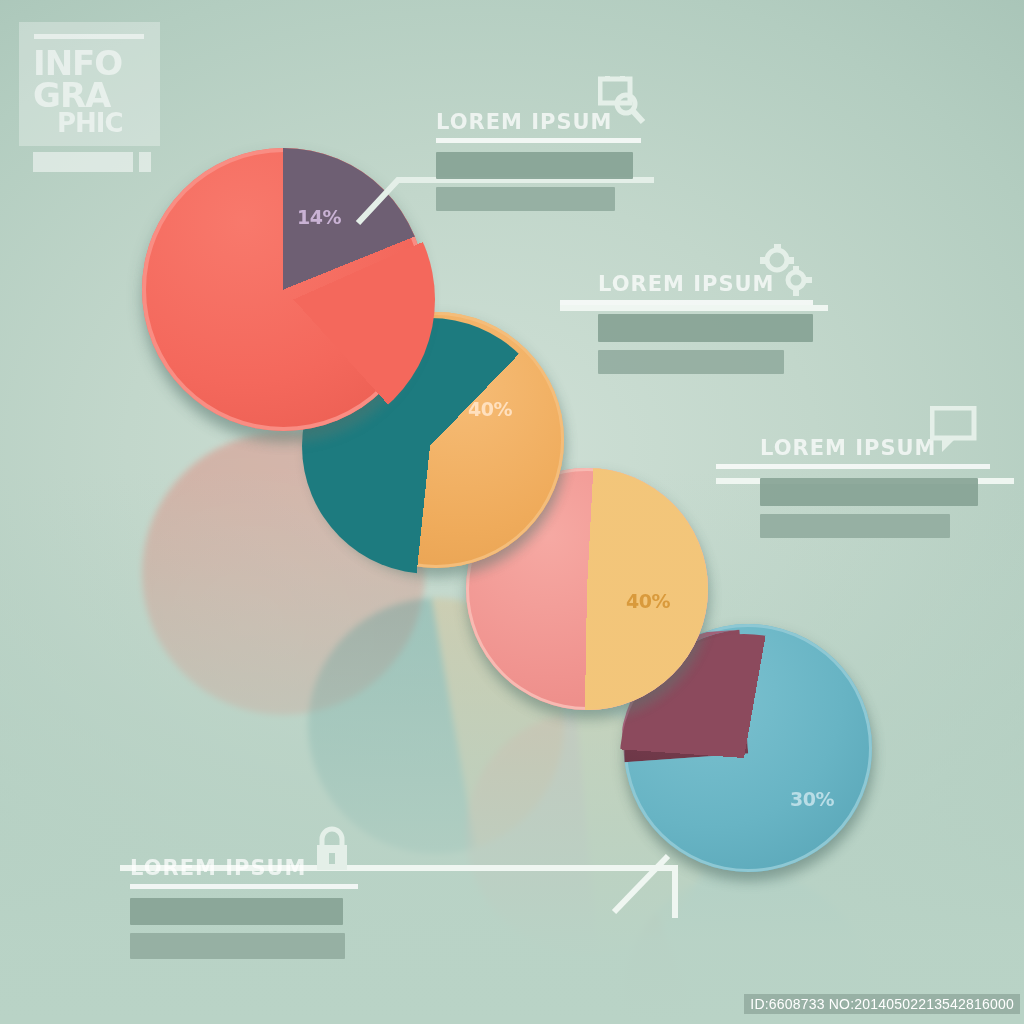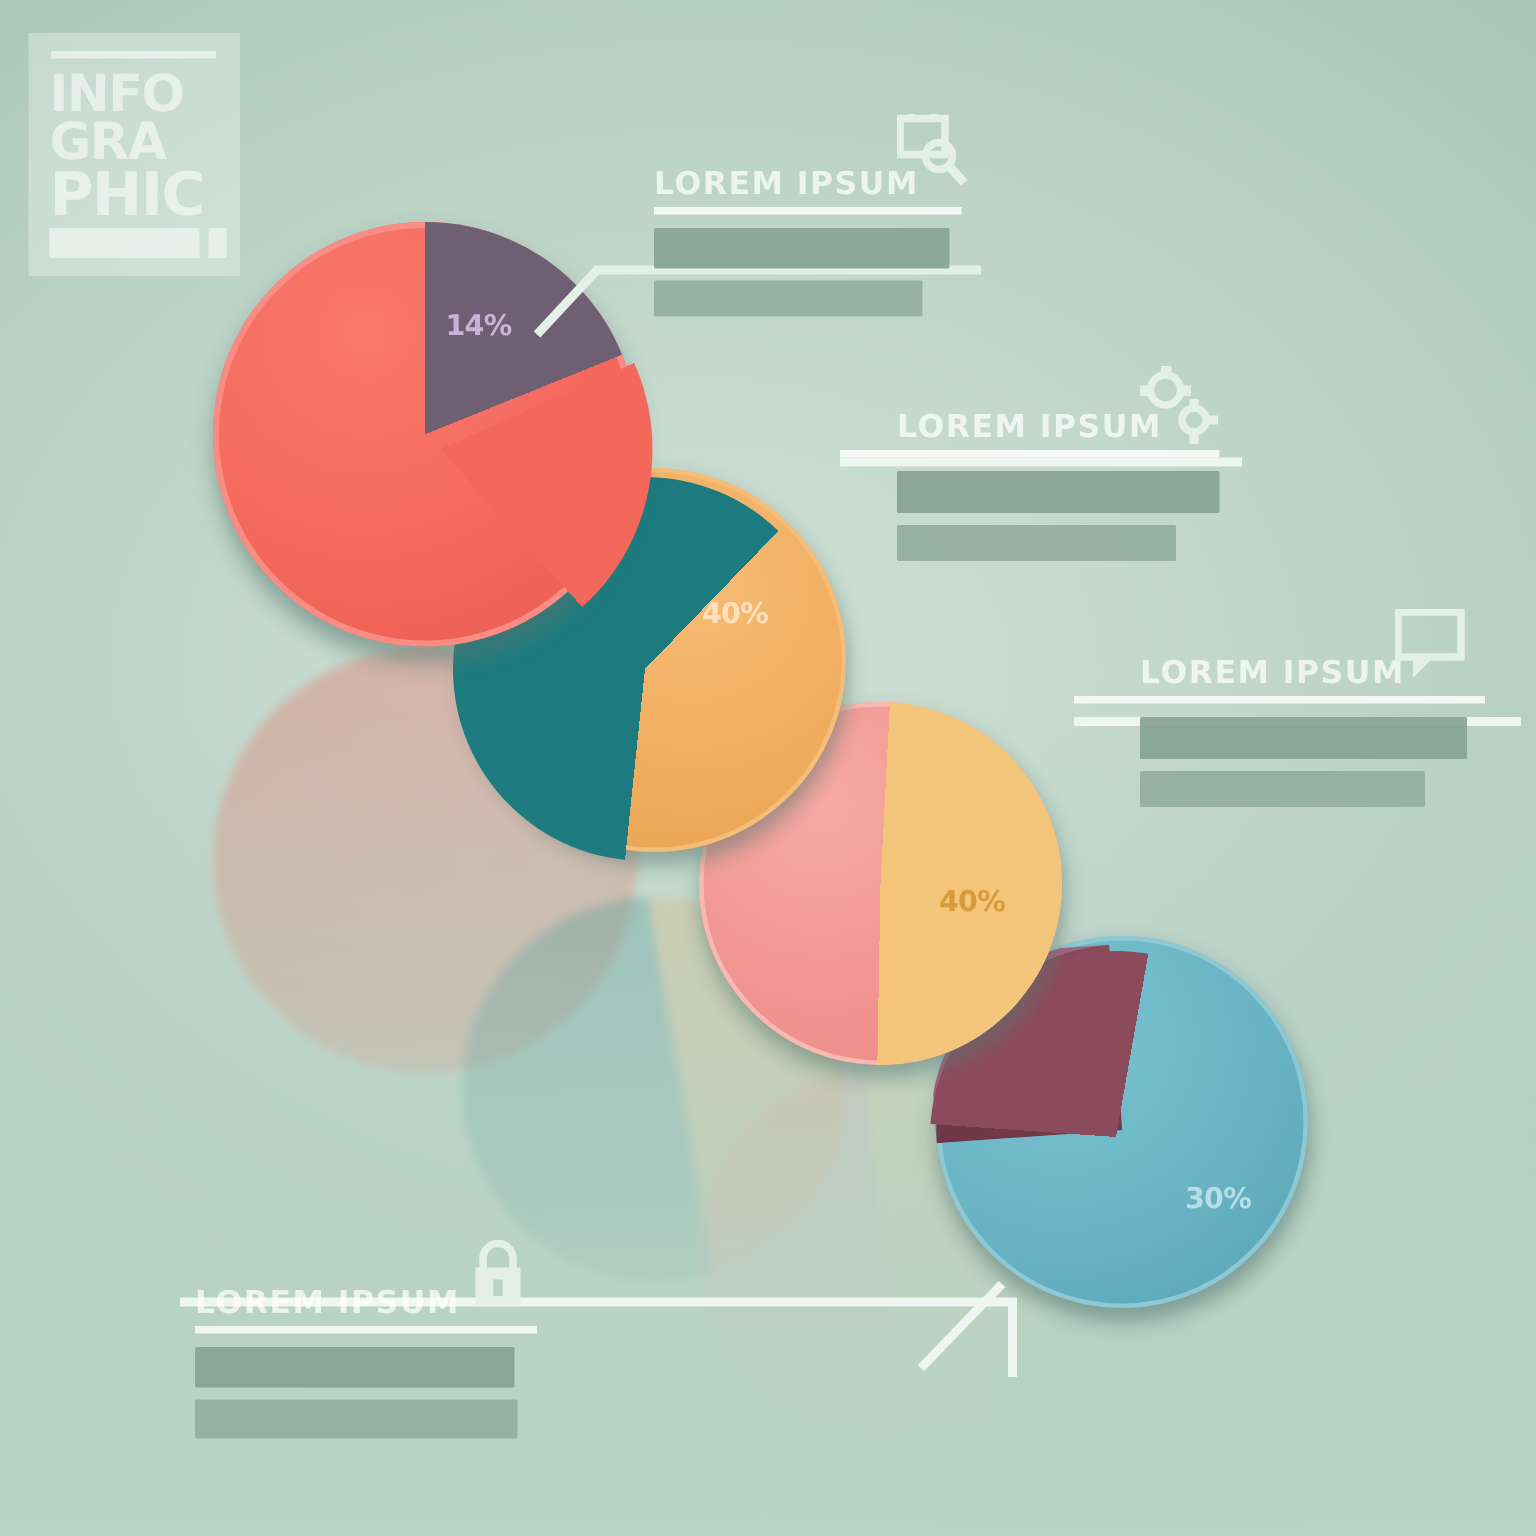--- a/index.html
+++ b/index.html
@@ -10,35 +10,35 @@
   }
   #stage{
     position:relative;width:1024px;height:1024px;
     background:
       radial-gradient(ellipse 820px 620px at 46% 44%, #cfe0d6 0%, #c2d7cb 42%, #b3cdc0 78%, #a9c5b8 100%);
     overflow:hidden;
   }
 
   
   .logo-box{
-    position:absolute;left:19px;top:22px;width:141px;height:162px;
+    position:absolute;left:19px;top:22px;width:141px;height:124px;
     background:rgba(255,255,255,.30);
   }
   .logo-rule{
     position:absolute;left:15px;top:12px;width:110px;height:5px;
     background:rgba(255,255,255,.55);
   }
   .logo-word{
     position:absolute;left:14px;color:rgba(255,255,255,.55);
     font-weight:bold;letter-spacing:-1px;line-height:1;
     font-family:"DejaVu Sans", sans-serif;
   }
   .logo-w1{top:24px;font-size:34px;}
   .logo-w2{top:56px;font-size:34px;}
-  .logo-w3{top:88px;font-size:40px;}
+  .logo-w3{top:88px;font-size:26px;margin-left:24px;}
   .logo-sub{
     position:absolute;left:14px;top:130px;width:100px;height:20px;
     background:rgba(255,255,255,.50);
   }
   .logo-sub2{
     position:absolute;left:120px;top:130px;width:12px;height:20px;
     background:rgba(255,255,255,.50);
   }
 
   
@@ -295,14 +295,15 @@
     <div class="txtbar light" style="width:215px;height:26px;margin-top:8px;"></div>
   </div>
   <div class="icon" style="left:314px;top:826px;">
     <svg width="36" height="46" viewBox="0 0 36 46">
       <path d="M8 20 V13 a10 10 0 0 1 20 0 V20" fill="none" stroke="#e4efe8" stroke-width="5"></path>
       <rect x="3" y="19" width="30" height="25" fill="#e4efe8"></rect>
       <rect x="15" y="27" width="6" height="11" fill="#b9d3c6"></rect>
     </svg>
   </div>
 
+  <div class="wm-id">ID:6608733 NO:20140502213542816000</div>
 
 </div>
 
 </body></html>

